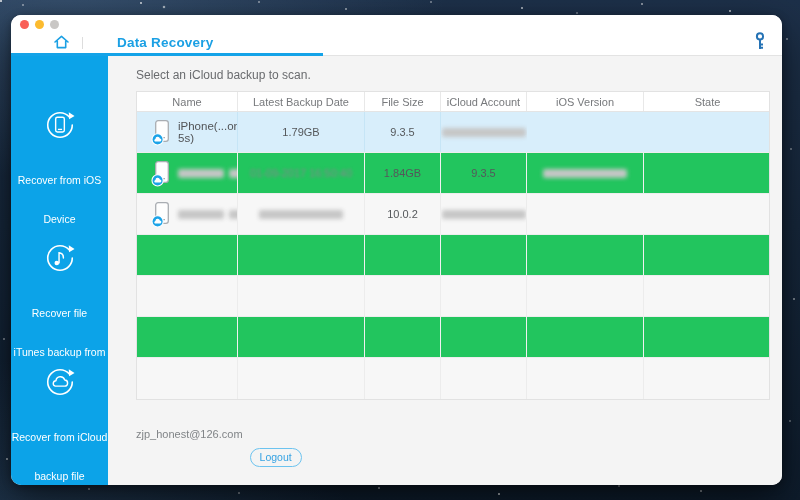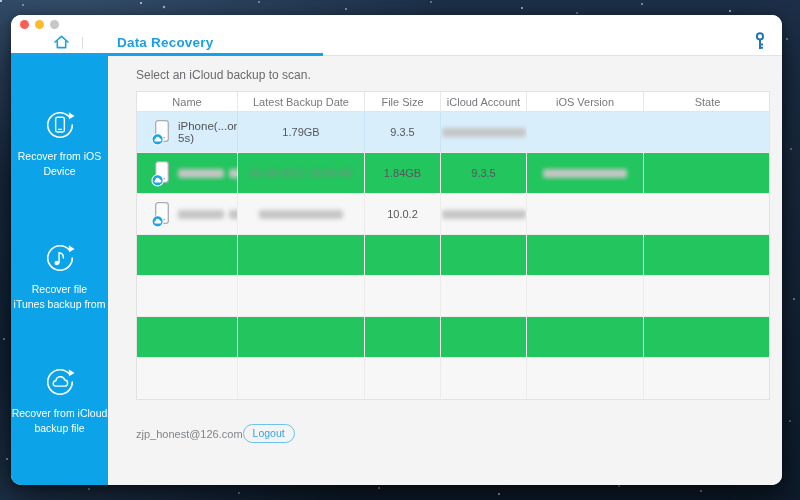--- a/index.html
+++ b/index.html
@@ -40,21 +40,21 @@
   .home-btn { position:absolute; left:42px; top:19px; width:17px; height:16px; }
   .nav-sep { position:absolute; left:71px; top:22px; width:1px; height:12px; background:#ddd; }
   .win-title { position:absolute; left:106px; top:20px; font-size:13.5px; font-weight:600;
     color:#1ba0e4; letter-spacing:.2px; }
   .key-btn { position:absolute; right:13px; top:16px; width:18px; height:20px; }
   .header-underline { position:absolute; left:0; top:38px; width:312px; height:3px; background:#14a3e8; }
   
   .sidebar { position:absolute; left:0; top:41px; width:97px; height:429px; background:#0ca3e8; }
   .side-item { position:absolute; left:0; width:97px; text-align:center; cursor:pointer; }
   .side-item .icn { display:inline-block; width:34px; height:34px; margin-bottom:7px; }
-  .side-item .lbl { color:#fff; font-size:10.5px; line-height:15px; }
+  .side-item .lbl { color:#fff; font-size:10.5px; line-height:15px;margin-top:24px; }
   
   .content { position:absolute; left:97px; top:41px; width:674px; height:429px; background:#f4f4f4;padding-left:8px; }
   .intro { position:absolute; left:28px; top:12px; font-size:12px; color:#696b6e; }
   .table { position:absolute; left:28px; top:35px; width:634px; background:#fff;
     border:1px solid #e2e2e2; }
   .thead, .trow { display:grid; grid-template-columns:101px 127px 76px 86px 117px 127px; }
   .thead { height:20px; border-bottom:1px solid #e4e4e4; }
   .hcell { font-size:11px; color:#77797c; display:flex; align-items:center; justify-content:center;
     border-right:1px solid #e8e8e8; }
   .hcell:last-child { border-right:none; }
@@ -68,25 +68,25 @@
   .trow.sel  .cell { border-right-color:#c6e5f6; }
   .cell:last-child { border-right:none; }
   .cell.name { justify-content:flex-start; padding-left:14px; font-size:11.5px; color:#515356; }
   .dev-icon { width:20px; height:27px; margin-right:7px; flex:none; }
   .redacted { height:9px; border-radius:2px; background:#c6c6c6; filter:blur(2.2px); flex:none; }
   .redacted + .redacted { margin-left:5px; }
   .blur-text { filter:blur(1.8px); color:#83878b; }
   .dl-btn { width:78px; height:21px; border-radius:11px; border:1px solid #5fbcec;
     background:rgba(255,255,255,.55); color:#2e9fe2; font-size:10.5px;
     font-family:"Liberation Sans",sans-serif; cursor:pointer; }
-  .footer { position:absolute; left:28px; top:368px; display:flex; align-items:center; }
+  .footer { position:absolute; left:28px; top:344px; display:flex; align-items:center; gap:7px; }
   .email { font-size:11px; color:#808487; }
   .logout-btn { padding:2px 9px 3px; border-radius:10px; border:1px solid #6cc3ef;
     background:transparent; color:#36a3e3; font-size:10.5px;
-    font-family:"Liberation Sans",sans-serif; cursor:pointer; }
+    font-family:"Liberation Sans",sans-serif; cursor:pointer;margin-top:48px; }
 </style>
 </head>
 <body>
 
 <div class="stars"></div>
 
 <div class="window">
 
   <div class="titlebar">
     <span class="tl red"></span>

